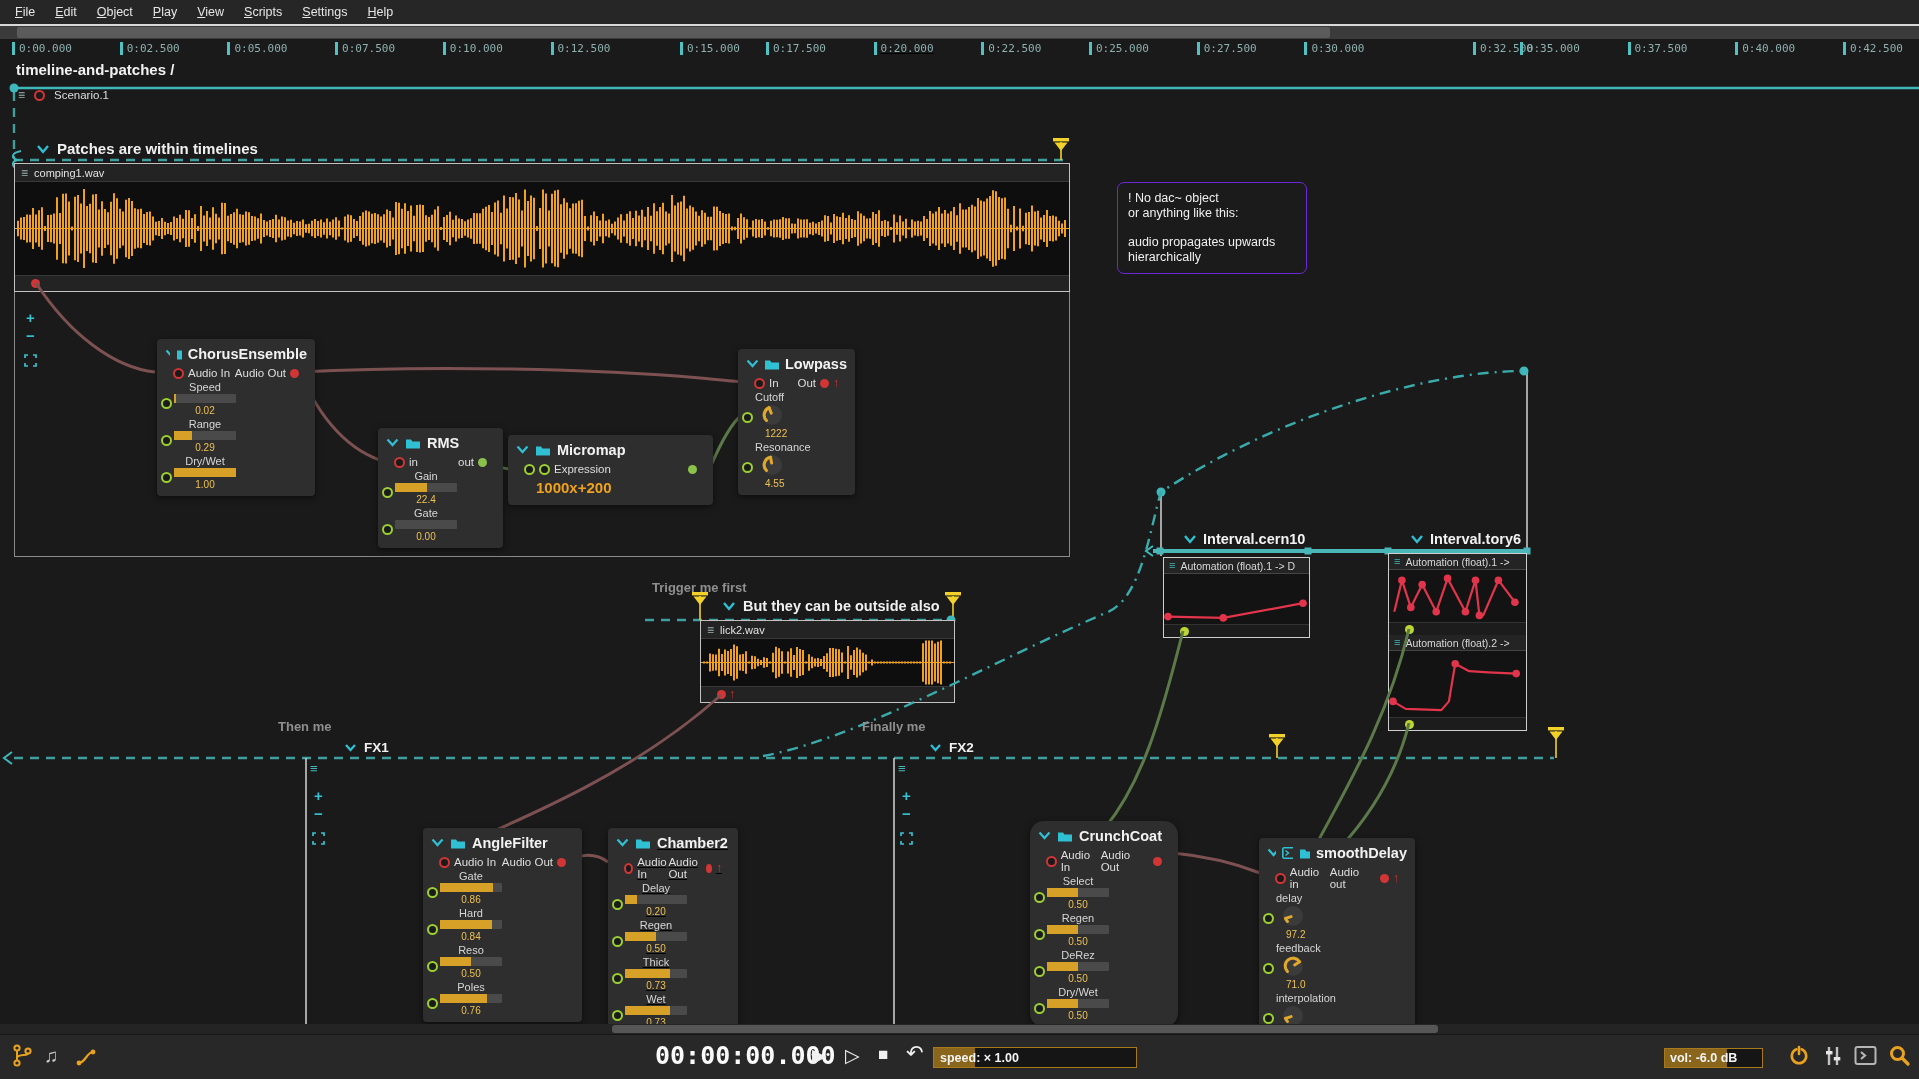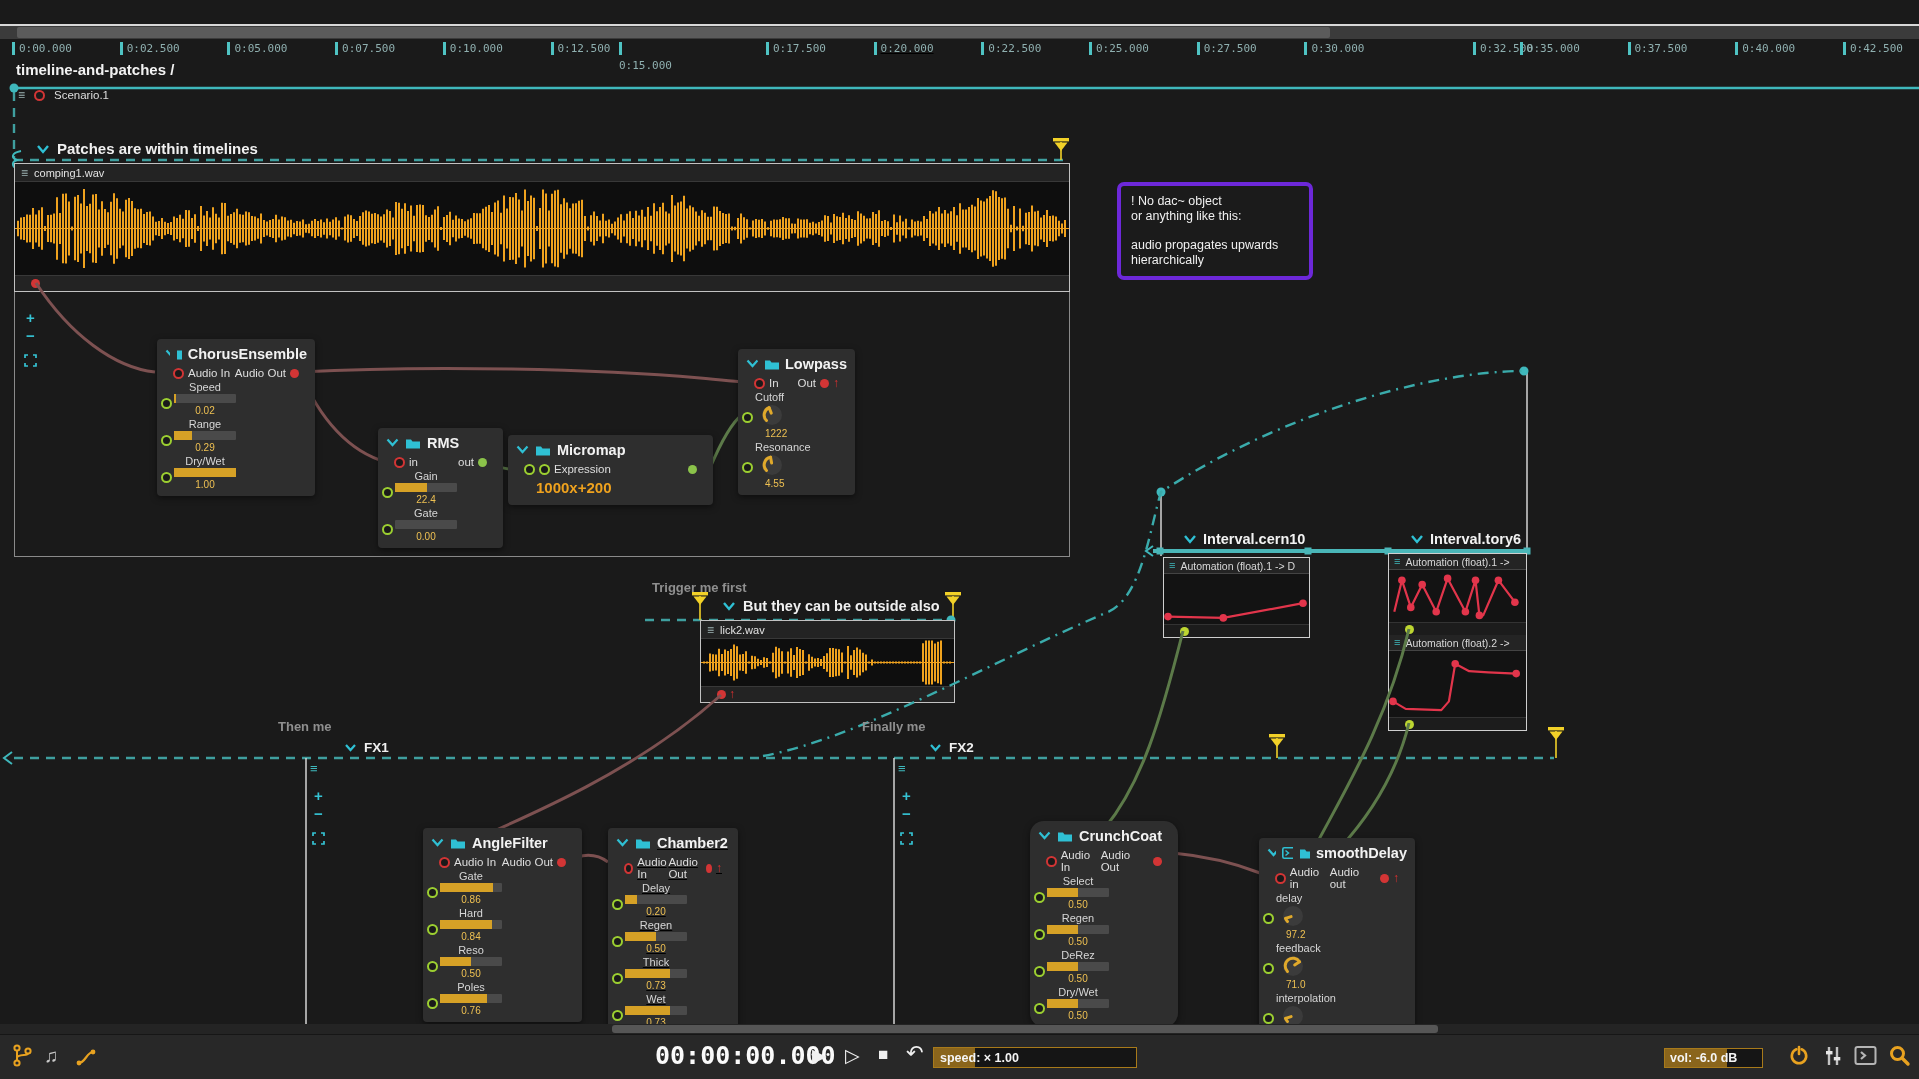--- a/index.html
+++ b/index.html
@@ -71,41 +71,51 @@
   .param.knob svg{margin-left:6px;margin-top:1px}
   .expr{font-size:15px;font-weight:bold;color:#efa21e;padding:3px 0 4px 28px}
   
   .tool{position:absolute;color:#35c3d4;font-weight:bold;font-size:15px;line-height:1}
   .toolburger{position:absolute;color:#3fb8bc;font-size:13px;line-height:1}
   
   .sec{position:absolute;display:flex;gap:7px;align-items:center;font-weight:bold;color:#f0f0f0}
   .graylbl{position:absolute;font-weight:bold;color:#8f8f8f;font-size:13px}
   #scenario-row{position:absolute;left:18px;top:89px;display:flex;align-items:center;gap:9px;font-size:11.5px;color:#dddddd}
   .redring{display:inline-block;width:7px;height:7px;border-radius:50%;border:2px solid #d23535}
-  #note-box{position:absolute;left:1117px;top:182px;width:168px;border:4px solid #6d28d9;border-radius:7px;
+  #note-box{position:absolute;left:1117px;top:182px;width:168px;border:1px solid #6d28d9;border-radius:7px;
             padding:8px 10px;font-size:12.5px;color:#f0f0f0;line-height:1.22;background:#1b1b1b}
   .nline{min-height:13px}
   
   #hscroll{position:absolute;left:0;top:1024px;width:1919px;height:10px;background:#242424}
   #hscroll-handle{position:absolute;left:612px;top:1px;width:826px;height:8px;background:#565656;border-radius:3px}
   #transport{position:absolute;left:0;top:1034px;width:1919px;height:45px;background:#282828;border-top:1px solid #161616;box-sizing:border-box}
   #timecode{position:absolute;left:655px;top:6px;font-family:"DejaVu Sans Mono",monospace;font-size:25px;font-weight:bold;color:#fafafa}
   .tbtn{position:absolute;color:#f0f0f0}
   #speed-box{position:absolute;left:933px;top:12px;width:204px;height:21px;border:1px solid #a87a1a;background:#151515;box-sizing:border-box}
   #speed-fill{position:absolute;left:0;top:0;bottom:0;width:41px;background:#8a651c}
   #speed-text{position:absolute;left:6px;top:3px;font-size:12.5px;font-weight:bold;color:#f5f5f5;white-space:nowrap}
   #vol-box{position:absolute;left:1664px;top:13px;width:99px;height:20px;border:1px solid #a87a1a;background:#151515;box-sizing:border-box}
   #vol-fill{position:absolute;left:0;top:0;bottom:0;width:62px;background:#8a651c}
   #vol-text{position:absolute;left:5px;top:2px;font-size:12.5px;font-weight:bold;color:#f5f5f5;white-space:nowrap}
   .ticon{position:absolute}
 </style>
 </head>
 <body>
 
 <div id="root">
+  <div id="menubar">
+      <div class="menu-item"><u>F</u>ile</div>
+      <div class="menu-item"><u>E</u>dit</div>
+      <div class="menu-item"><u>O</u>bject</div>
+      <div class="menu-item"><u>P</u>lay</div>
+      <div class="menu-item"><u>V</u>iew</div>
+      <div class="menu-item"><u>S</u>cripts</div>
+      <div class="menu-item"><u>S</u>ettings</div>
+      <div class="menu-item"><u>H</u>elp</div>
+    </div>
   <div id="topline"></div>
   <div id="topscroll">
     <div id="topscroll-handle"></div>
   </div>
   <div id="ruler">
       <div class="tick" style="left: 12px;">
         <span class="tickbar"></span>
         <span class="ticklbl">0:00.000</span>
       </div>
       <div class="tick" style="left: 119.7px;">
@@ -121,21 +131,21 @@
         <span class="ticklbl">0:07.500</span>
       </div>
       <div class="tick" style="left: 442.8px;">
         <span class="tickbar"></span>
         <span class="ticklbl">0:10.000</span>
       </div>
       <div class="tick" style="left: 550.5px;">
         <span class="tickbar"></span>
         <span class="ticklbl">0:12.500</span>
       </div>
-      <div class="tick" style="left: 619px; flex-direction: column;">
+      <div class="tick" style="left: 680px;">
         <span class="tickbar"></span>
         <span class="ticklbl">0:15.000</span>
       </div>
       <div class="tick" style="left: 765.9px;">
         <span class="tickbar"></span>
         <span class="ticklbl">0:17.500</span>
       </div>
       <div class="tick" style="left: 873.6px; text-decoration: underline;">
         <span class="tickbar"></span>
         <span class="ticklbl">0:20.000</span>

